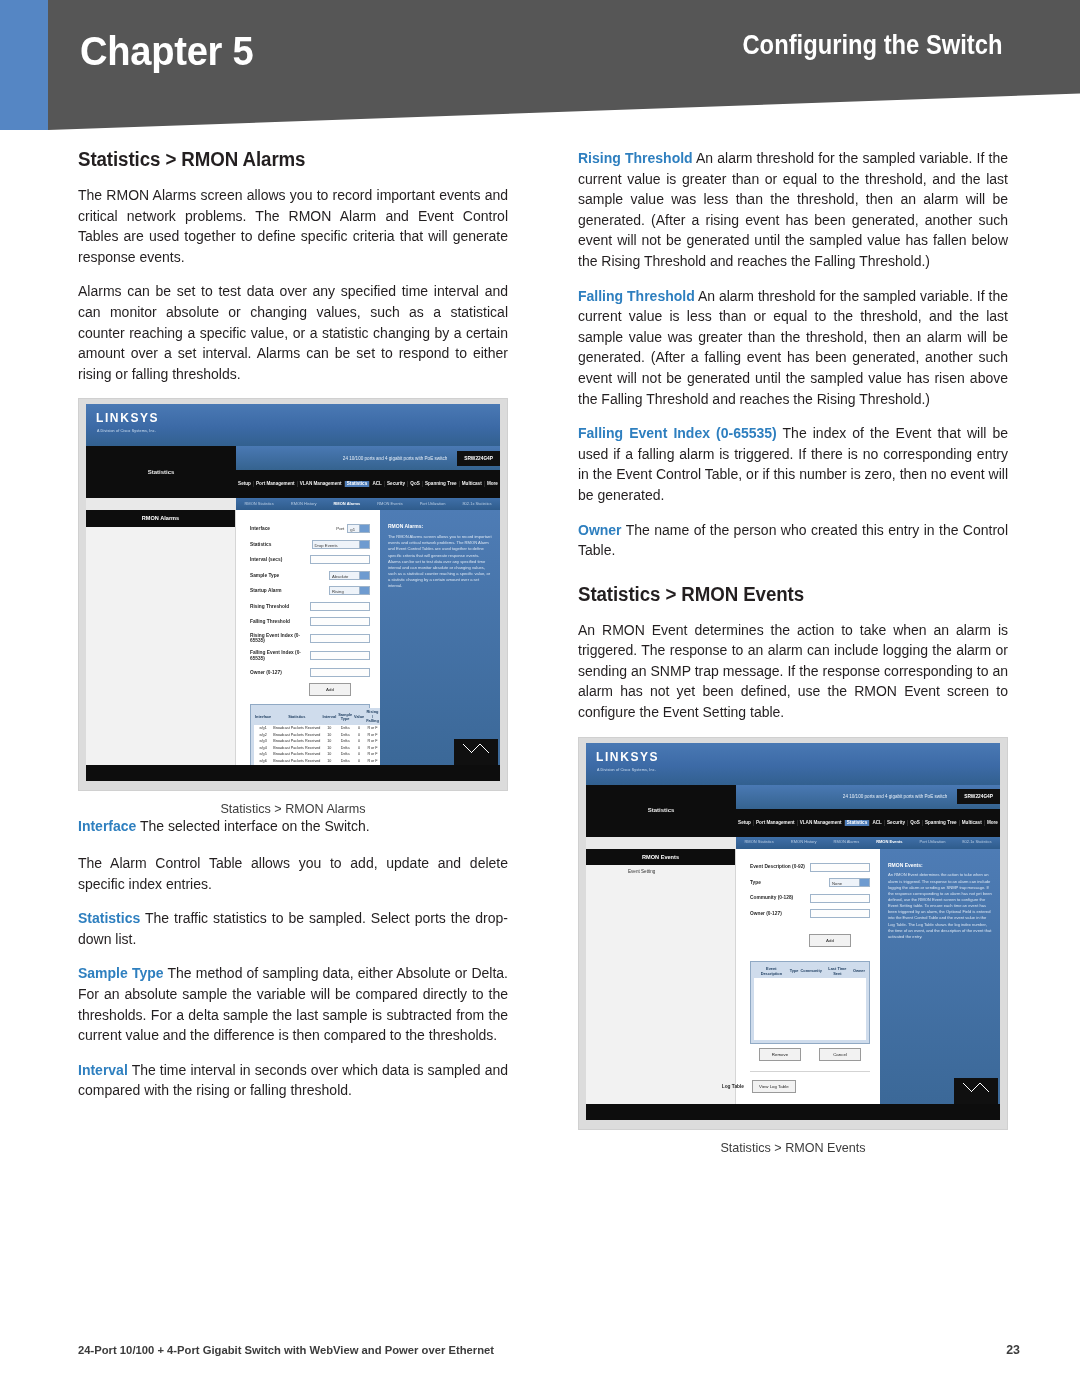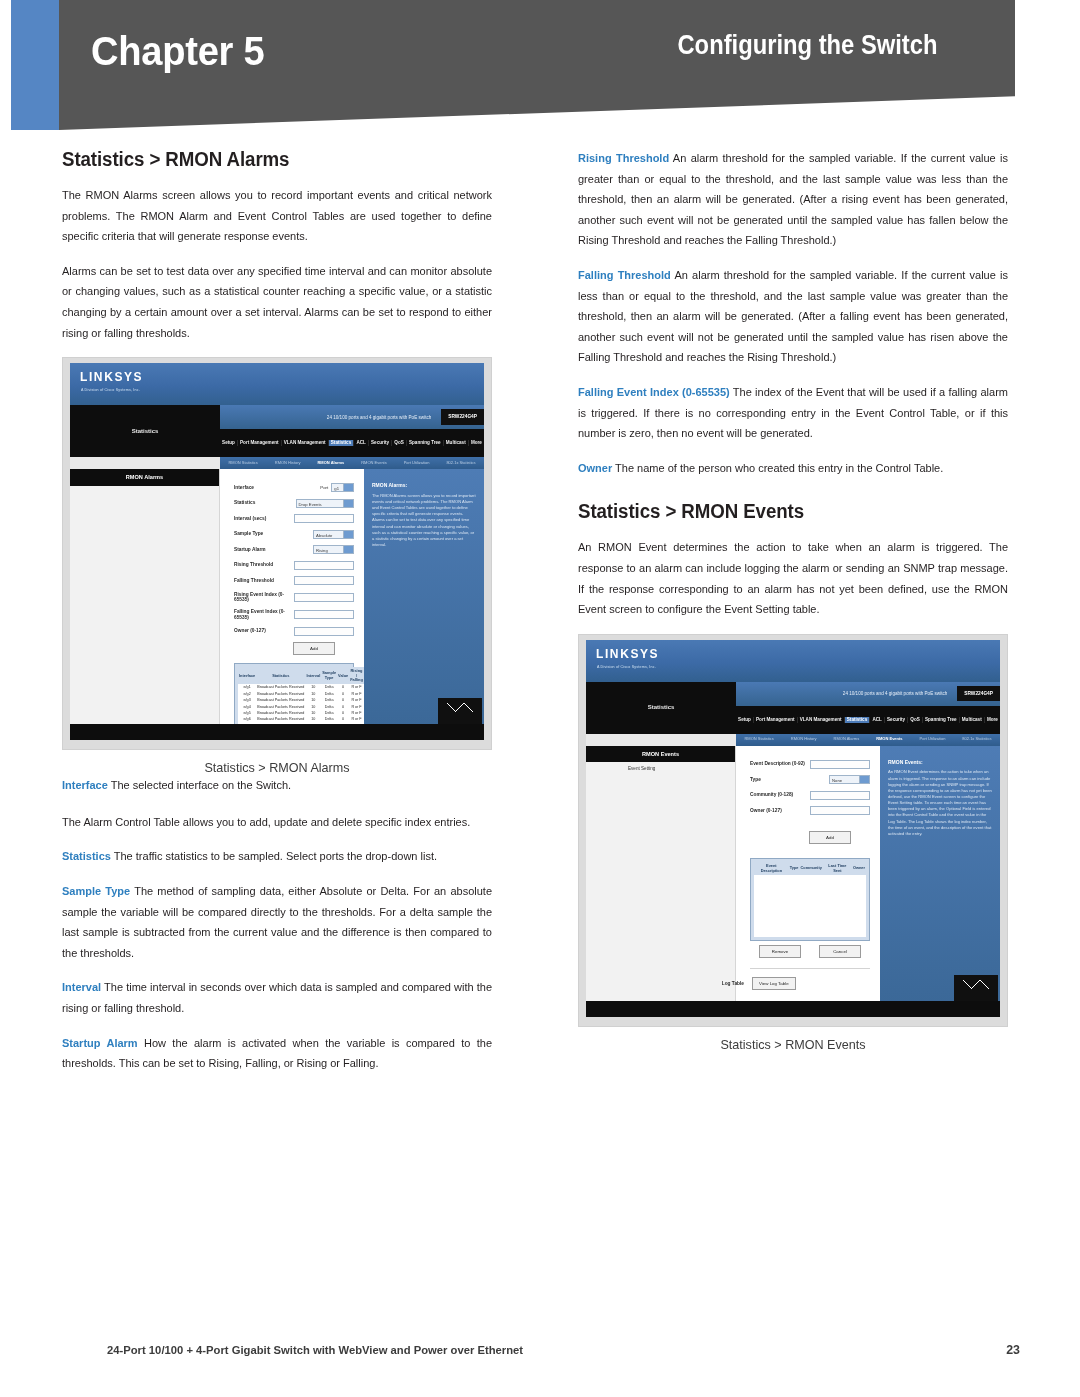--- a/index.html
+++ b/index.html
@@ -10,22 +10,22 @@
     background: #ffffff;
     font-family: "Liberation Sans", sans-serif;
     color: #231f20;
     position: relative;
     overflow: hidden;
   }
 
   
   #page-header {
     position: absolute;
-    top: 0; left: 11px;
-    width: 1004px;
+    top: 0; left: 0;
+    width: 1080px;
     height: 130px;
     overflow: hidden;
     text-align: center;
   }
   #header-blue-stripe {
     position: absolute;
     top: 0; left: 0;
     width: 48px;
     height: 130px;
     background: #5586c4;
@@ -68,35 +68,35 @@
     position: absolute;
     top: 148px;
     left: 0;
     width: 1080px;
   }
   .column {
     position: absolute;
     top: 0;
     width: 430px;
   }
-  #col-left  { left: 62px; }
+  #col-left  { left: 78px; }
   #col-right { left: 578px; }
 
   h2.section-head {
     font-size: 19.5px;
     font-weight: bold;
     color: #231f20;
     margin: 0 0 14px 0;
     letter-spacing: -0.1px;
     transform: scaleX(0.96);
     transform-origin: left center;
     white-space: nowrap;
   }
   p.body {
-    font-size: 11px;
+    font-size: 14px;
     line-height: 20.6px;
     text-align: justify;
     margin: 0 0 14px 0;
     color: #231f20;
     hyphens: none;
   }
   .term {
     color: #2e7fbf;
     font-weight: bold;
   }
@@ -285,21 +285,20 @@
   }
 
   
   #page-footer {
     position: absolute;
     left: 78px; right: 60px;
     bottom: 40px;
     display: flex;
     align-items: baseline;
     justify-content: space-between;
-    margin-left: 29px;
   }
   #footer-text {
     font-size: 11.6px;
     font-weight: bold;
     color: #3c3c3c;
     transform: scaleX(0.97);
     transform-origin: left center;
     white-space: nowrap;
   }
   #footer-page {
@@ -550,24 +549,20 @@
       <span class="term">Statistics</span>
       <span>The traffic statistics to be sampled. Select ports the drop-down list.</span>
     </p>
     <p class="body">
       <span class="term">Sample Type</span>
       <span>The method of sampling data, either Absolute or Delta. For an absolute sample the variable will be compared directly to the thresholds. For a delta sample the last sample is subtracted from the current value and the difference is then compared to the thresholds.</span>
     </p>
     <p class="body">
       <span class="term">Interval</span>
       <span>The time interval in seconds over which data is sampled and compared with the rising or falling threshold.</span>
-    </p>
-    <p class="body">
-      <span class="term">Startup Alarm</span>
-      <span>How the alarm is activated when the variable is compared to the thresholds. This can be set to Rising, Falling, or Rising or Falling.</span>
     </p>
 
   </div>
 
   <div class="column" id="col-right">
 
     <p class="body">
       <span class="term">Rising Threshold</span>
       <span>An alarm threshold for the sampled variable. If the current value is greater than or equal to the threshold, and the last sample value was less than the threshold, then an alarm will be generated. (After a rising event has been generated, another such event will not be generated until the sampled value has fallen below the Rising Threshold and reaches the Falling Threshold.)</span>
     </p>

